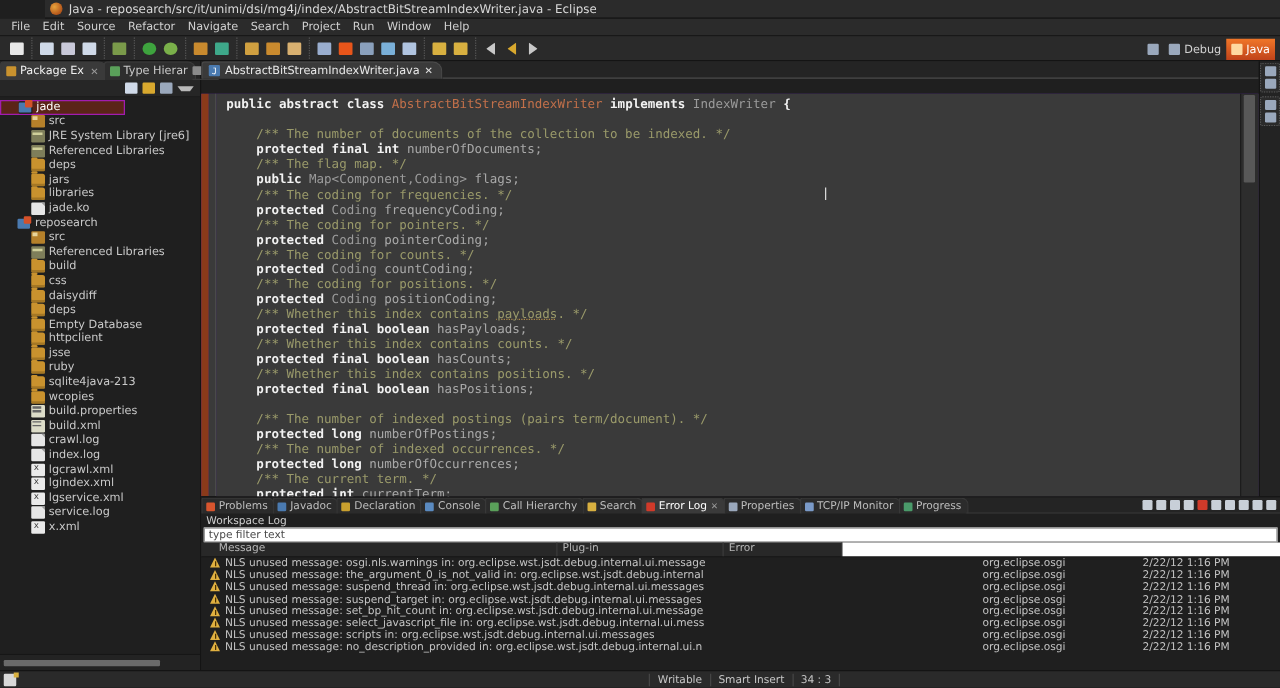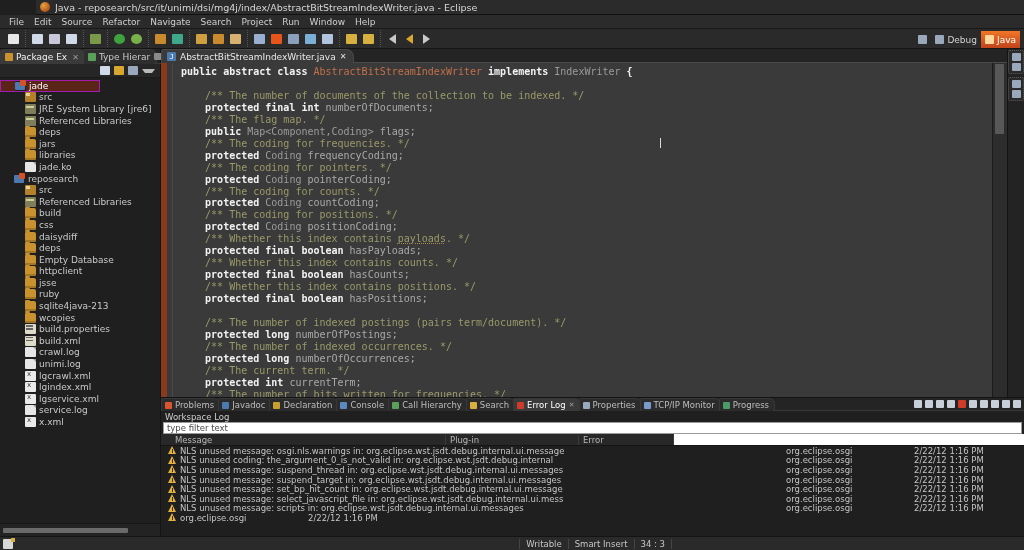--- a/index.html
+++ b/index.html
@@ -81,21 +81,21 @@
 
   
   .etabs{height:14px;background:#242424;display:flex;align-items:flex-end;flex:0 0 auto;}
   .etab{height:13px;display:flex;align-items:center;gap:4px;padding:0 7px 0 5px;font-size:9px;
         color:#e8e8e8;background:#3a3a3a;border:1px solid #4a4a4a;border-bottom:none;
         border-top-left-radius:3px;border-top-right-radius:8px;white-space:nowrap;}
   .etab .jicon{width:9px;height:9px;background:#4a7ab0;border-radius:1px;color:#fff;font-size:7px;
                display:flex;align-items:center;justify-content:center;font-family:"DejaVu Sans Mono",monospace;}
   .etabfill{flex:1 1 auto;height:13px;border-bottom:1px solid #4a4a4a;}
 
-  .edwrap{flex:1 1 auto;display:flex;min-height:0;background:#4c1d95;}
+  .edwrap{flex:1 1 auto;display:flex;min-height:0;background:#4c1d95;margin-top:12px;}
   .edmargin{width:6px;flex:0 0 6px;background:#8a3a1a;}
   .edmargin2{width:5px;flex:0 0 5px;background:#3a3a3a;border-right:1px solid #4a4a4a;}
   .code{flex:1 1 auto;min-width:0;overflow:hidden;background:#3a3a3a;position:relative;
         font-family:"DejaVu Sans Mono","Liberation Mono",monospace;font-size:10px;line-height:11.95px;
         padding:3px 0 0 8px;white-space:pre;color:#d0d0d0;}
   .k{color:#f2f2f2;font-weight:bold;}
   .cm{color:#9a9a6a;}
   .ty{color:#9b9b9b;}
   .cls{color:#c2704a;}
   .fld{color:#a9a9a9;}
@@ -118,21 +118,21 @@
         color:#bdbdbd;background:#2b2b2b;border:1px solid #383838;border-bottom:none;
         border-top-left-radius:2px;border-top-right-radius:6px;margin-right:-2px;white-space:nowrap;}
   .btab.sel{background:#3a3a3a;color:#ffffff;}
   .btab .x{font-size:7px;color:#9a9a9a;}
   .btabfill{flex:1 1 auto;height:12px;border-bottom:1px solid #383838;display:flex;align-items:center;
             justify-content:flex-end;gap:3px;padding-right:3px;}
   .wslog{height:10px;font-size:8.5px;color:#cfcfcf;padding:1px 0 0 4px;background:#1f1f1f;flex:0 0 auto;}
   .filterrow{height:12px;flex:0 0 auto;padding:0 2px;background:#1f1f1f;display:flex;align-items:center;}
   .filterbox{flex:1 1 auto;height:10px;background:#ffffff;color:#4a4a4a;font-size:8.5px;
              padding:0 3px;display:flex;align-items:center;border:1px solid #9a9a9a;}
-  .thead{height:11px;flex:0 0 auto;background:#282828;display:flex;align-items:center;font-size:8.5px;
+  .thead{height:11px;flex:0 0 auto;background:#282828;display:flex;font-size:8.5px;
          color:#b6b6b6;border-bottom:1px solid #151515;}
   .thead .c1{flex:1 1 auto;padding-left:14px;border-right:1px solid #3a3a3a;}
   .thead .c2{width:128px;flex:0 0 128px;padding-left:4px;border-right:1px solid #3a3a3a;}
   .thead .c3{width:90px;flex:0 0 90px;padding-left:4px;border-right:1px solid #3a3a3a;}
   .thead .c4{width:350px;flex:0 0 350px;background:#ffffff;height:11px;}
   .tbody{flex:1 1 auto;overflow:hidden;background:#1f1f1f;}
   .lrow{height:9.6px;display:flex;align-items:center;font-size:8.5px;color:#c4c4c4;white-space:nowrap;}
   .warn{width:9px;height:9px;flex:0 0 9px;margin:0 3px 0 7px;position:relative;}
   .warn:before{content:"";position:absolute;left:0;top:0;border-left:4.5px solid transparent;
      border-right:4.5px solid transparent;border-bottom:8px solid #e0b040;}
@@ -426,21 +426,21 @@
             <span>build.xml</span>
           </div>
           <div class="trow">
             <span class="ind" style="width: 21px; display: inline-block;"></span>
             <span class="ic ic-file"></span>
             <span>crawl.log</span>
           </div>
           <div class="trow">
             <span class="ind" style="width: 21px; display: inline-block;"></span>
             <span class="ic ic-file"></span>
-            <span>unimi.log</span>
+            <span>index.log</span>
           </div>
           <div class="trow">
             <span class="ind" style="width: 21px; display: inline-block;"></span>
             <span class="ic ic-xml"></span>
             <span>lgcrawl.xml</span>
           </div>
           <div class="trow">
             <span class="ind" style="width: 21px; display: inline-block;"></span>
             <span class="ic ic-xml"></span>
             <span>lgindex.xml</span>
@@ -568,21 +568,21 @@
         </div>
         <div class="tbody" id="logrows">
             <div class="lrow">
               <span class="warn"></span>
               <span class="lmsg">NLS unused message: osgi.nls.warnings in: org.eclipse.wst.jsdt.debug.internal.ui.message</span>
               <span class="lplug">org.eclipse.osgi</span>
               <span class="ldate">2/22/12 1:16 PM</span>
             </div>
             <div class="lrow">
               <span class="warn"></span>
-              <span class="lmsg">NLS unused coding: the_argument_0_is_not_valid in: org.eclipse.wst.jsdt.debug.internal</span>
+              <span class="lmsg">NLS unused message: the_argument_0_is_not_valid in: org.eclipse.wst.jsdt.debug.internal</span>
               <span class="lplug">org.eclipse.osgi</span>
               <span class="ldate">2/22/12 1:16 PM</span>
             </div>
             <div class="lrow">
               <span class="warn"></span>
               <span class="lmsg">NLS unused message: suspend_thread in: org.eclipse.wst.jsdt.debug.internal.ui.messages</span>
               <span class="lplug">org.eclipse.osgi</span>
               <span class="ldate">2/22/12 1:16 PM</span>
             </div>
             <div class="lrow">
@@ -604,20 +604,21 @@
               <span class="ldate">2/22/12 1:16 PM</span>
             </div>
             <div class="lrow">
               <span class="warn"></span>
               <span class="lmsg">NLS unused message: scripts in: org.eclipse.wst.jsdt.debug.internal.ui.messages</span>
               <span class="lplug">org.eclipse.osgi</span>
               <span class="ldate">2/22/12 1:16 PM</span>
             </div>
             <div class="lrow">
               <span class="warn"></span>
+              <span class="lmsg">NLS unused message: no_description_provided in: org.eclipse.wst.jsdt.debug.internal.ui.n</span>
               <span class="lplug">org.eclipse.osgi</span>
               <span class="ldate">2/22/12 1:16 PM</span>
             </div>
           </div>
       </div>
     </div>
   </div>
 
   <div class="status">
     <div class="stat-icon"></div>

